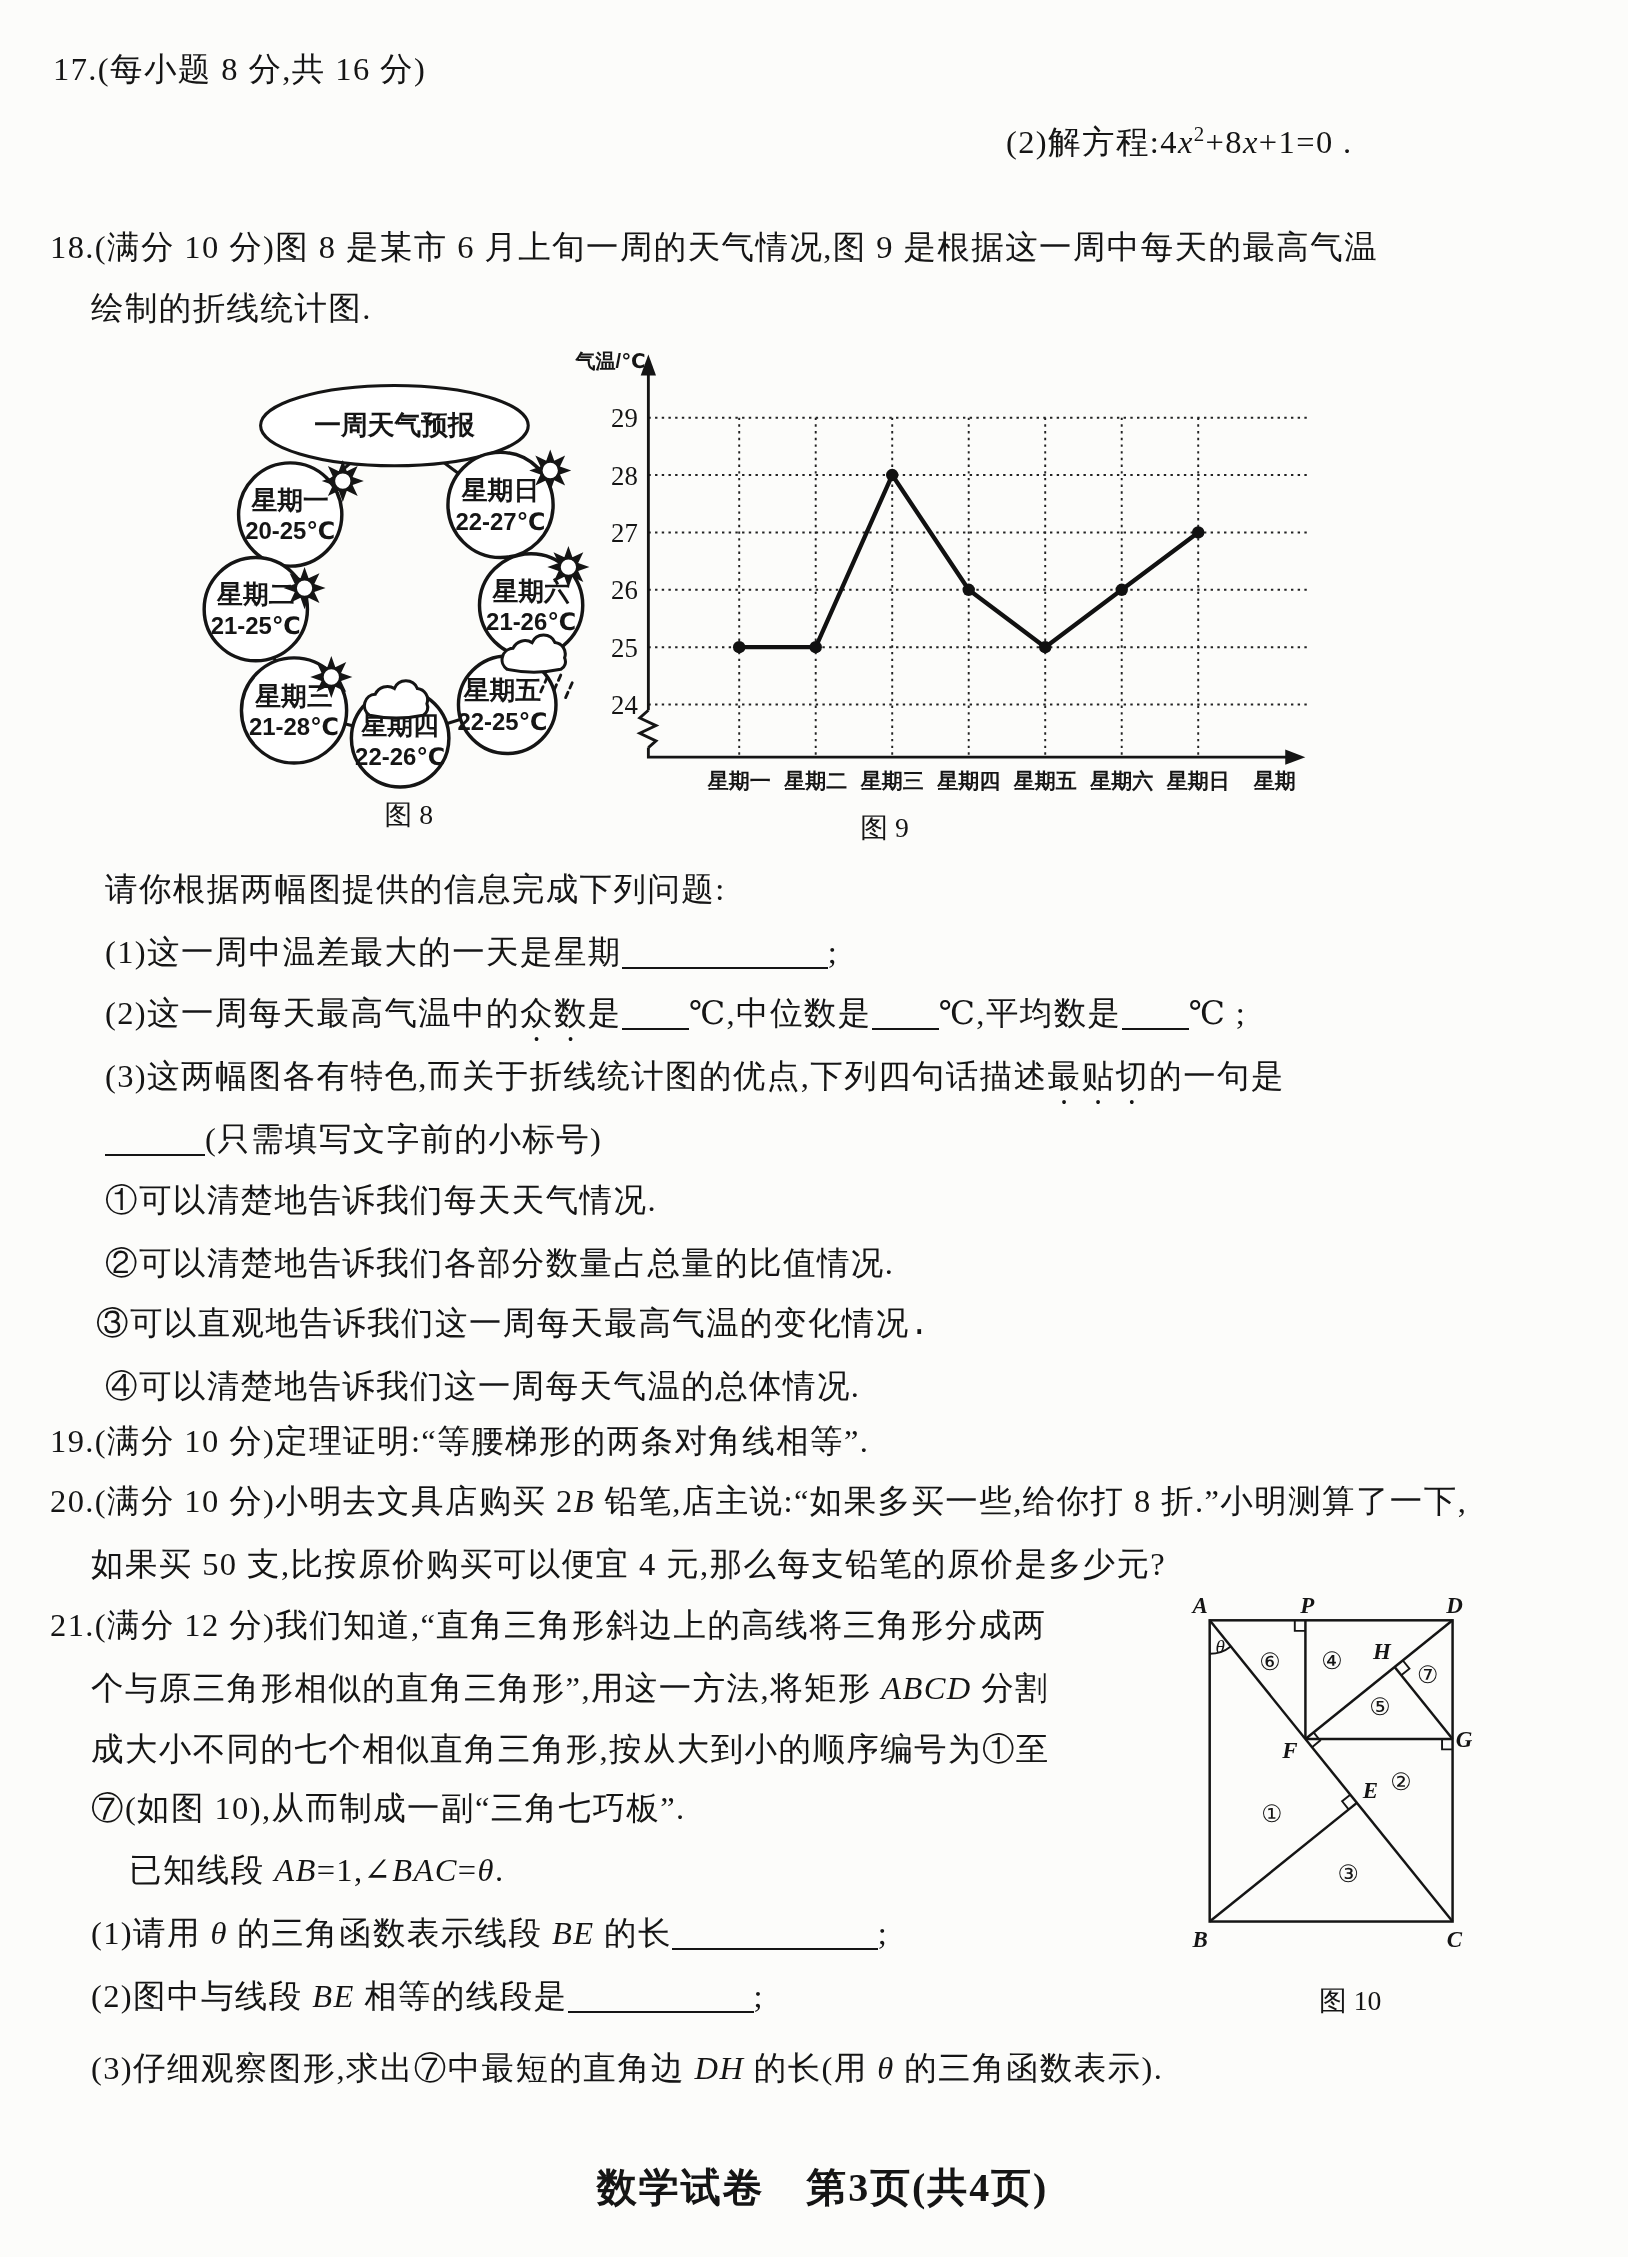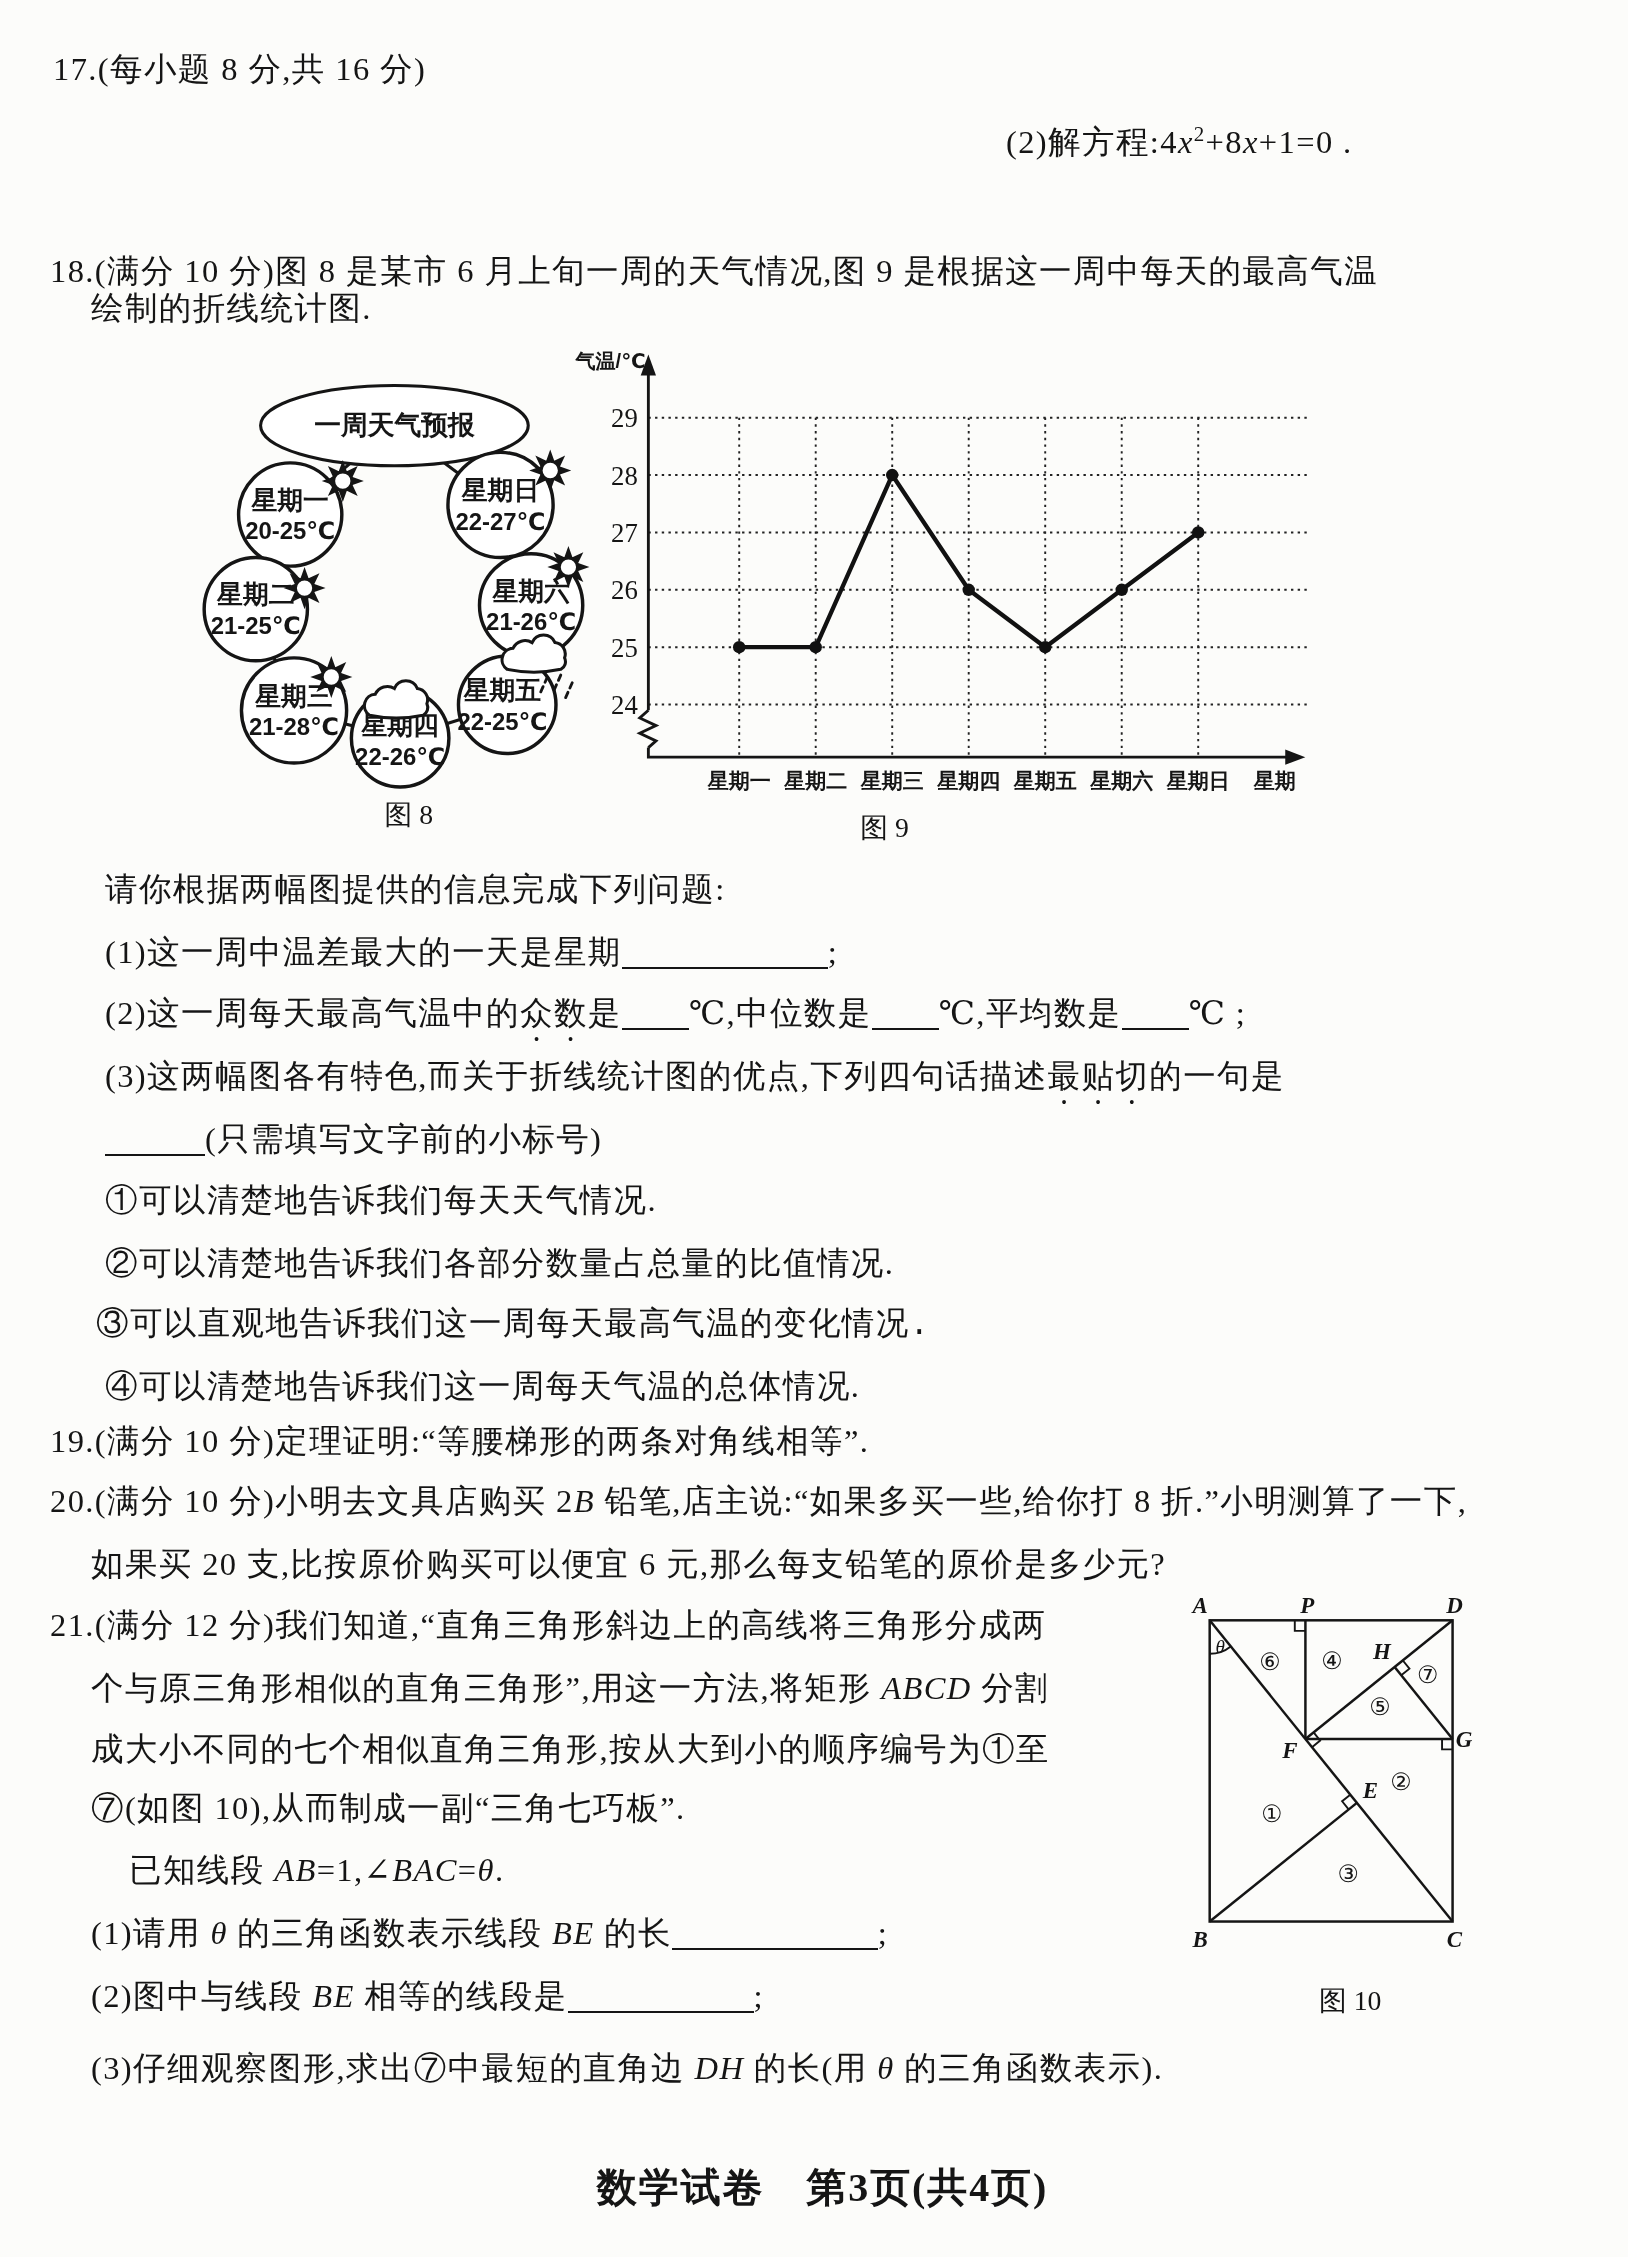--- a/index.html
+++ b/index.html
@@ -62,21 +62,21 @@
 </head>
 <body>
 
 <div class="page">
 
   <div class="line" style="top:50px; left:53px;">17.(每小题 8 分,共 16 分)</div>
   <div class="line" style="top:122px; left:1006px;">
     <span>(2)解方程:4</span><span class="m">x</span><sup class="s2">2</sup><span>+8</span><span class="m">x</span><span>+1=0 .</span>
   </div>
 
-  <div class="line" style="top:228px; left:50px;margin-top:24px;">18.(满分 10 分)图 8 是某市 6 月上旬一周的天气情况,图 9 是根据这一周中每天的最高气温</div>
+  <div class="line" style="top:228px; left:50px;">18.(满分 10 分)图 8 是某市 6 月上旬一周的天气情况,图 9 是根据这一周中每天的最高气温</div>
   <div class="line" style="top:289px; left:91px;">绘制的折线统计图.</div>
 
   <svg style="left:163px; top:373px;" width="459" height="478" viewBox="0 0 480 500">
     <defs>
       <g id="sunicon">
         <polygon points="22,0 10.2,4.2 15.6,15.6 4.2,10.2 0,22 -4.2,10.2 -15.6,15.6 -10.2,4.2 -22,0 -10.2,-4.2 -15.6,-15.6 -4.2,-10.2 0,-22 4.2,-10.2 15.6,-15.6 10.2,-4.2" fill="#151515"></polygon>
         <circle r="9.5" fill="#ffffff" stroke="#151515" stroke-width="3"></circle>
       </g>
     </defs>
     <g>
@@ -211,21 +211,21 @@
   </div>
   <div class="line" style="top:1181px; left:105px;">①可以清楚地告诉我们每天天气情况.</div>
   <div class="line" style="top:1244px; left:105px;">②可以清楚地告诉我们各部分数量占总量的比值情况.</div>
   <div class="line" style="top:1306px; left:96px;font-family:Liberation Mono, monospace;">③可以直观地告诉我们这一周每天最高气温的变化情况.</div>
   <div class="line" style="top:1367px; left:105px;">④可以清楚地告诉我们这一周每天气温的总体情况.</div>
 
   <div class="line" style="top:1422px; left:50px;">19.(满分 10 分)定理证明:“等腰梯形的两条对角线相等”.</div>
   <div class="line" style="top:1482px; left:50px;">
     <span>20.(满分 10 分)小明去文具店购买 2</span><span class="m">B</span><span> 铅笔,店主说:“如果多买一些,给你打 8 折.”小明测算了一下,</span>
   </div>
-  <div class="line" style="top:1545px; left:91px;">如果买 20 支,比按原价购买可以便宜 6 元,那么每支铅笔的原价是多少元?</div>
+  <div class="line" style="top:1545px; left:91px;">如果买 50 支,比按原价购买可以便宜 4 元,那么每支铅笔的原价是多少元?</div>
 
   <div class="line" style="top:1606px; left:50px;">21.(满分 12 分)我们知道,“直角三角形斜边上的高线将三角形分成两</div>
   <div class="line" style="top:1669px; left:91px;">
     <span>个与原三角形相似的直角三角形”,用这一方法,将矩形 </span><span class="m">ABCD</span><span> 分割</span>
   </div>
   <div class="line" style="top:1730px; left:91px;">成大小不同的七个相似直角三角形,按从大到小的顺序编号为①至</div>
   <div class="line" style="top:1789px; left:91px;">⑦(如图 10),从而制成一副“三角七巧板”.</div>
   <div class="line" style="top:1851px; left:129px;">
     <span>已知线段 </span><span class="m">AB</span><span>=1,∠</span><span class="m">BAC</span><span>=</span><span class="m">θ</span><span>.</span>
   </div>

